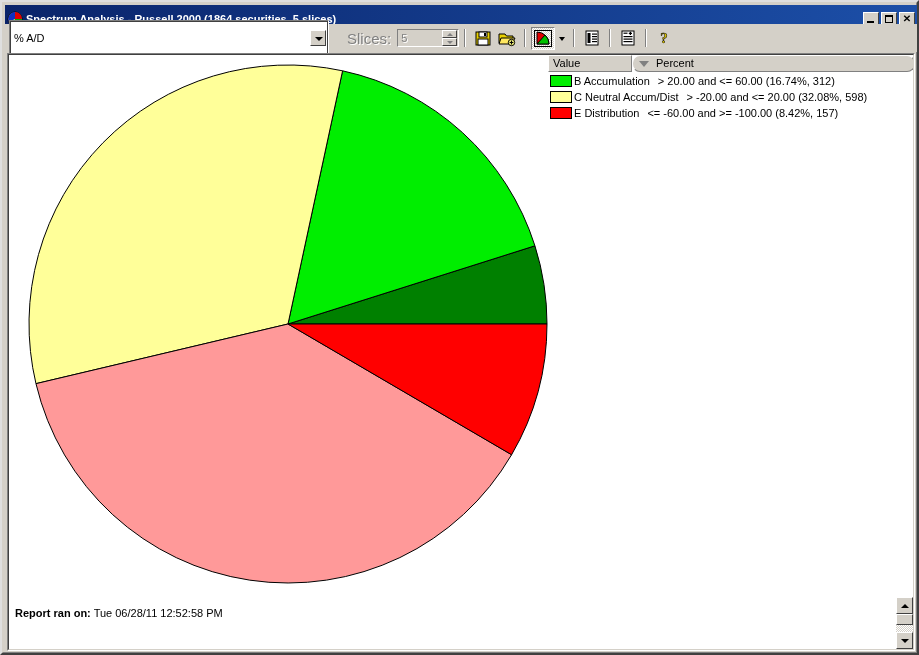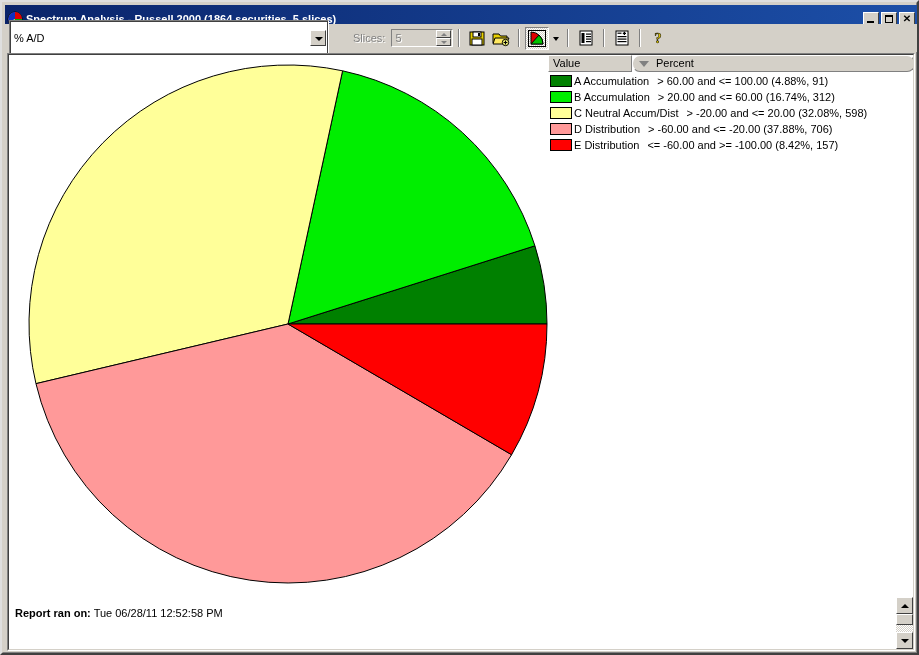--- a/index.html
+++ b/index.html
@@ -146,23 +146,23 @@
     position: relative;
     flex: 0 0 auto;
   }
   .combo-arrow::after {
     content:""; position:absolute; left:4px; top:6px;
     border-left: 4px solid transparent;
     border-right: 4px solid transparent;
     border-top: 4px solid #000;
   }
   .tb-label {
-    margin-left: 24px;
+    margin-left: 18px;
     color: #808080;
-    font-size: 11px;
+    font-size: 15px;
     text-shadow: 1px 1px 0 #ffffff;
   }
   .spinner {
     margin-left: 6px;
     width: 62px; height: 18px;
     background: #d4d0c8;
     border-left: 1px solid #808080;
     border-top: 1px solid #808080;
     border-right: 1px solid #ffffff;
     border-bottom: 1px solid #ffffff;
@@ -516,40 +516,30 @@
             <div class="lh-cell lh-value">
               <span>Value</span>
             </div>
             <div class="lh-cell lh-percent">
               <span class="sort-tri"></span>
               <span>Percent</span>
             </div>
           </div>
           <div class="legend-rows" id="legend-rows">
               <div class="legend-row">
-                <span class="swatch" style="background: rgb(0, 128, 0);"></span>
-                <span class="lr-name">A Accumulation</span>
-                <span class="lr-desc">&gt; 60.00 and &lt;= 100.00 (4.88%, 91)</span>
-              </div>
-              <div class="legend-row">
                 <span class="swatch" style="background: rgb(0, 238, 0);"></span>
                 <span class="lr-name">B Accumulation</span>
                 <span class="lr-desc">&gt; 20.00 and &lt;= 60.00 (16.74%, 312)</span>
               </div>
               <div class="legend-row">
                 <span class="swatch" style="background: rgb(255, 255, 153);"></span>
                 <span class="lr-name">C Neutral Accum/Dist</span>
                 <span class="lr-desc">&gt; -20.00 and &lt;= 20.00 (32.08%, 598)</span>
               </div>
               <div class="legend-row">
-                <span class="swatch" style="background: rgb(255, 153, 153);"></span>
-                <span class="lr-name">D Distribution</span>
-                <span class="lr-desc">&gt; -60.00 and &lt;= -20.00 (37.88%, 706)</span>
-              </div>
-              <div class="legend-row">
                 <span class="swatch" style="background: rgb(255, 0, 0);"></span>
                 <span class="lr-name">E Distribution</span>
                 <span class="lr-desc">&lt;= -60.00 and &gt;= -100.00 (8.42%, 157)</span>
               </div>
             </div>
         </div>
 
         <div class="footer">
           <div>
             <b>Report ran on:</b>

